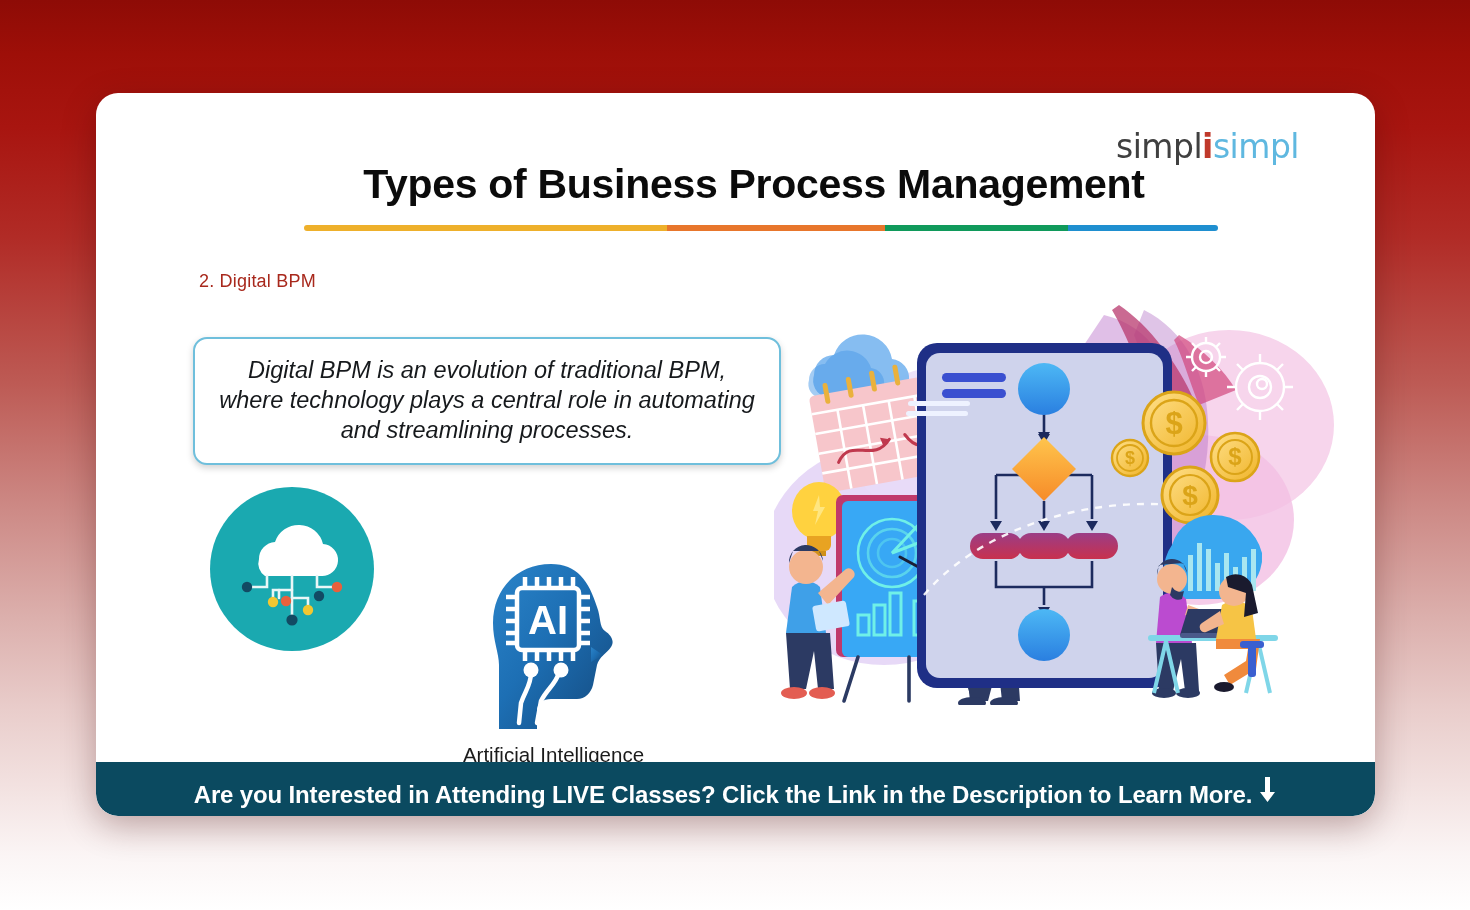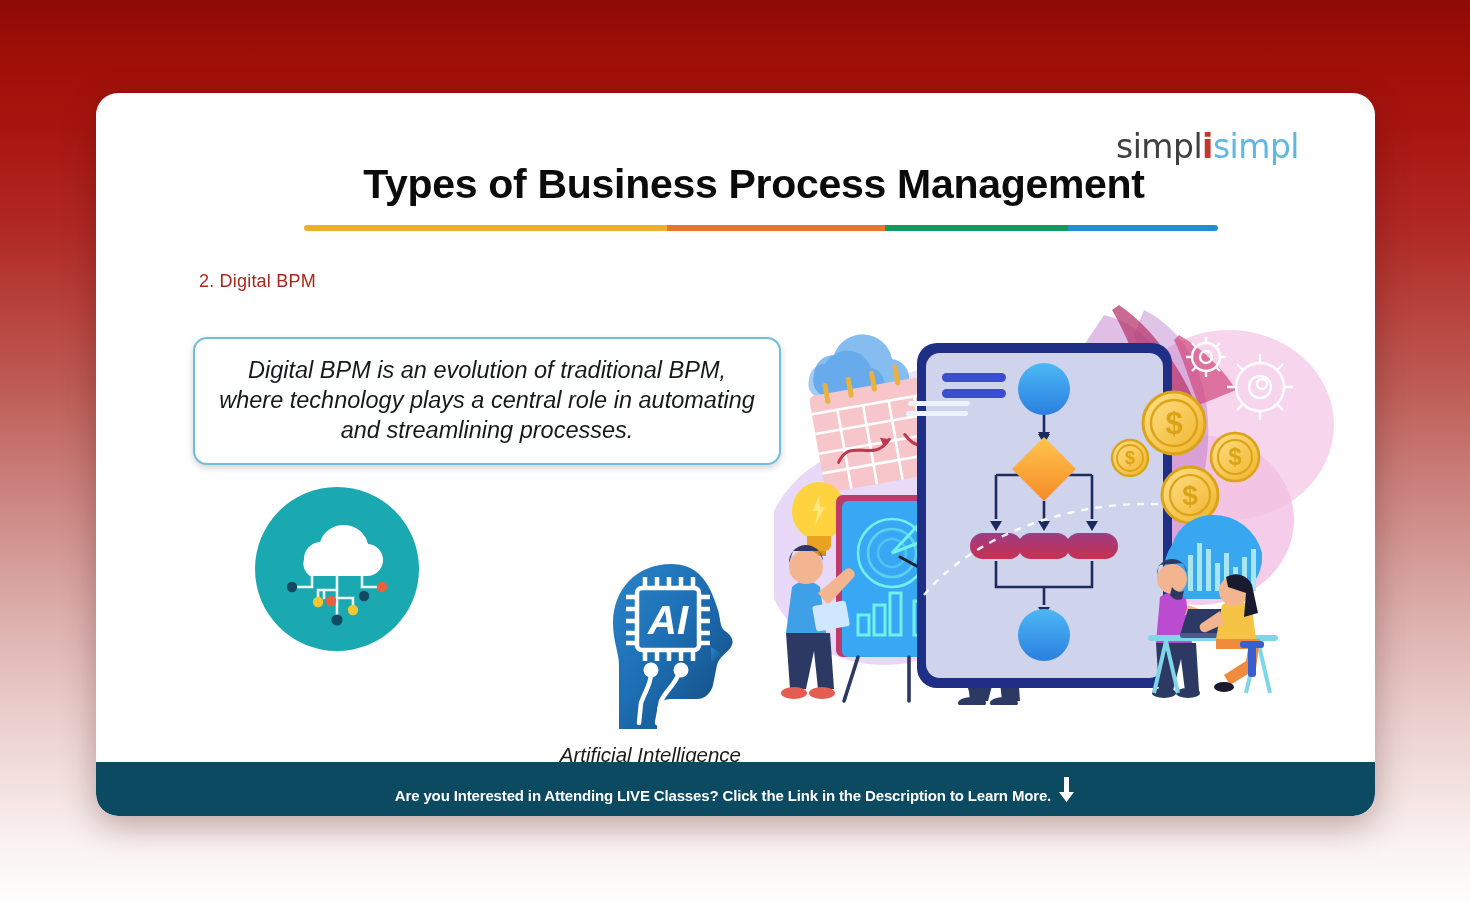--- a/index.html
+++ b/index.html
@@ -82,21 +82,21 @@
     background: #ffffff;
     box-shadow: 0 3px 7px rgba(0,0,0,.18);
     text-align: center;
     font-size: 23.5px;
     line-height: 1.28;
     color: #16191c;
     font-style: italic;
   }
 
   
-  .icon-block { position: absolute; text-align: right; font-style: italic; }
+  .icon-block { position: absolute; text-align: center; }
   .icon-block .label {
     font-size: 20.5px;
     color: #1b1b1b;
     white-space: nowrap;
   }
   #cloud-block { left: 68px; top: 393px; width: 256px; }
   #cloud-block .label { margin-top: 10px; }
   #ai-block   { left: 270px; top: 468px; width: 375px; }
   #ai-block .label { margin-top: 6px; }
 
@@ -108,21 +108,21 @@
     background: #0b4a60;
     display: flex;
     align-items: center;
     justify-content: center;
     gap: 6px;
     border-bottom-left-radius: 22px;
     border-bottom-right-radius: 22px;
   }
   .banner .text {
     color: #ffffff;
-    font-size: 15px;
+    font-size: 24px;
     font-weight: 700;
     letter-spacing: -.15px;
     margin-top: 12px;
   }
   .banner .arrow { display: flex; align-items: center; }
 
   
   .illustration {
     position: absolute;
     left: 678px; top: 212px;

